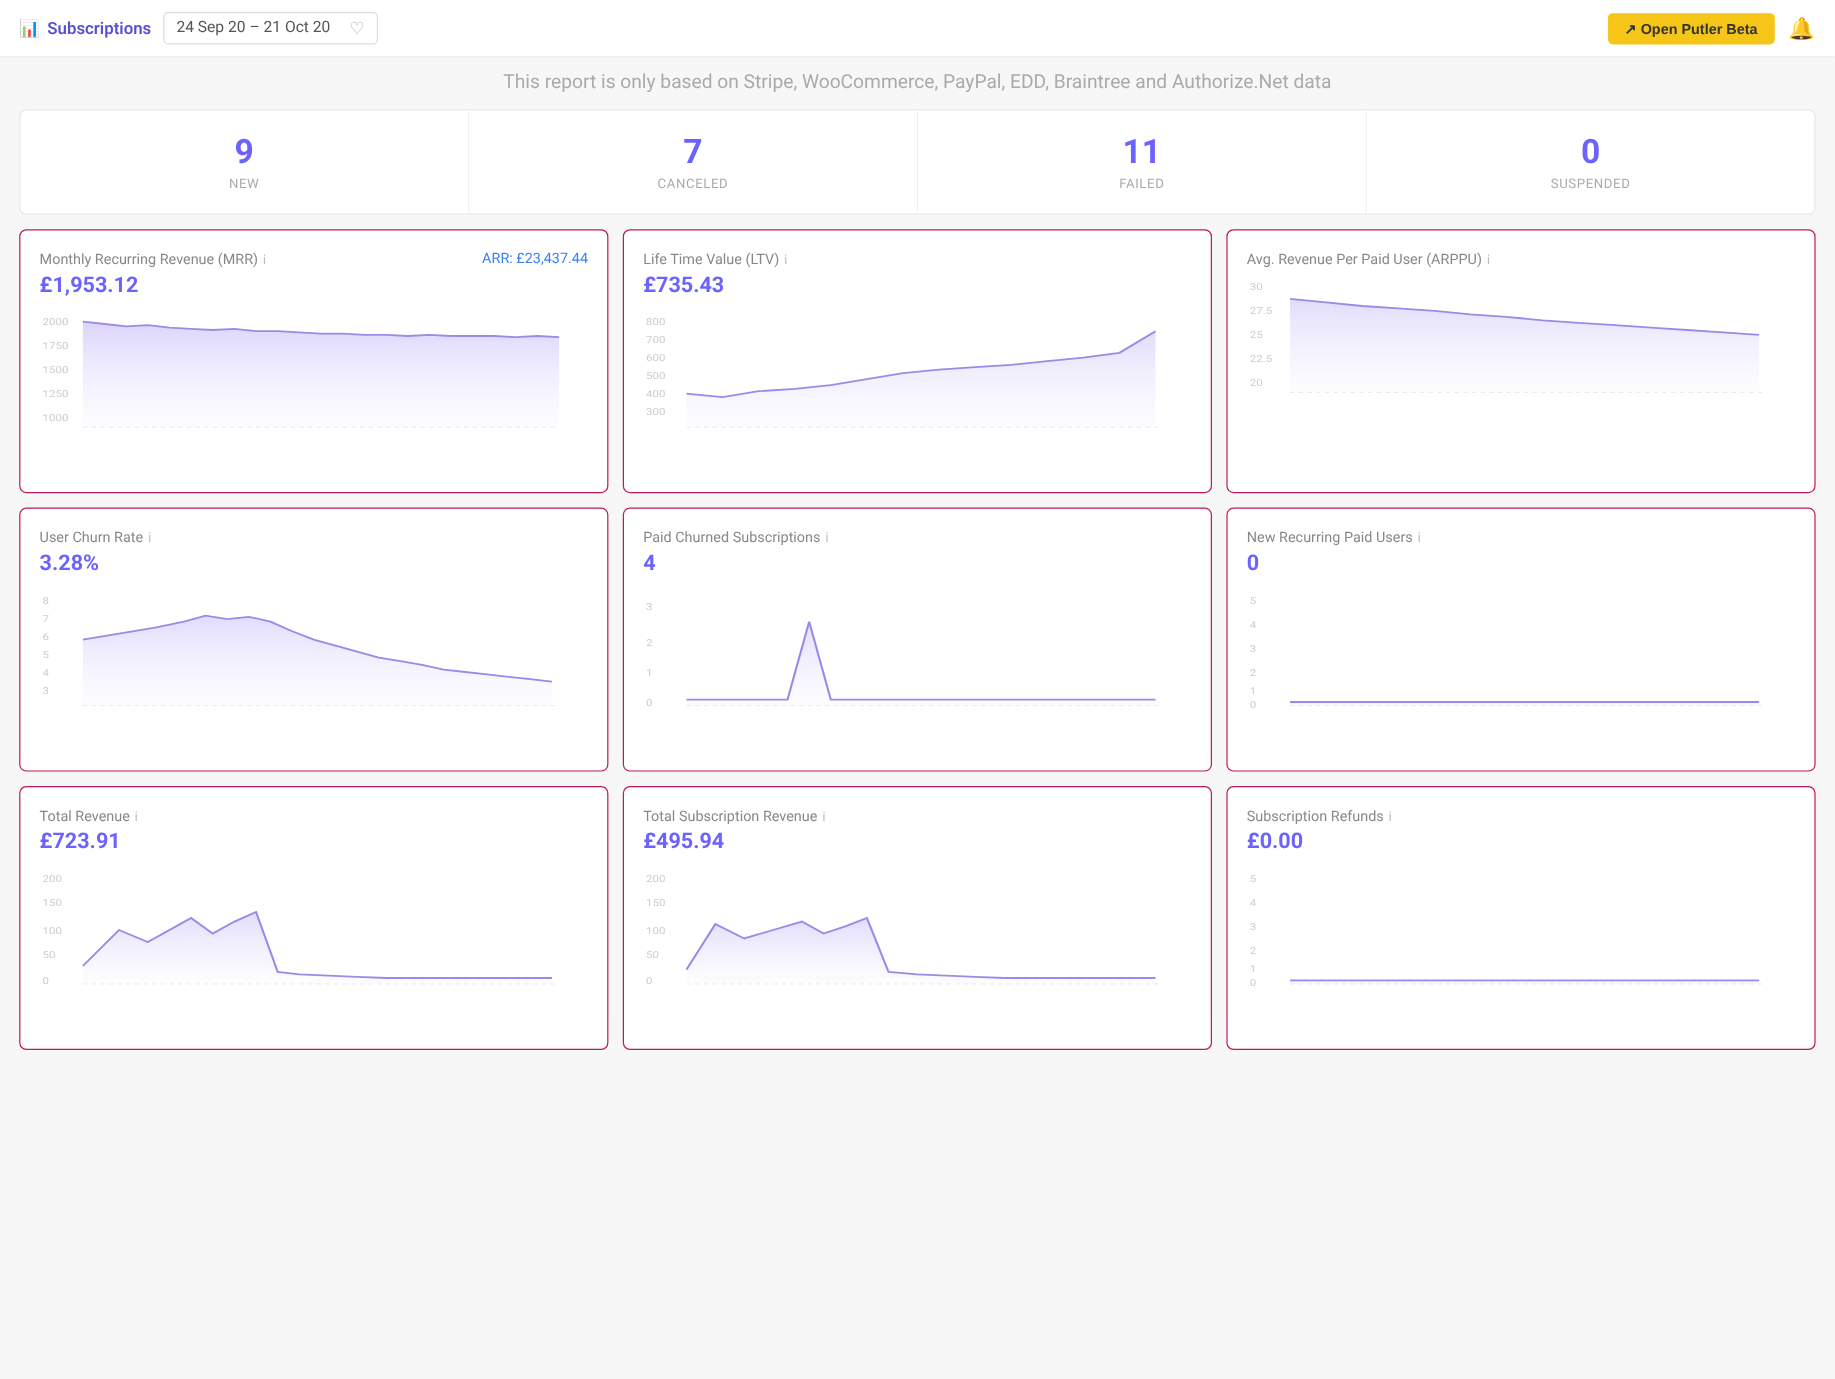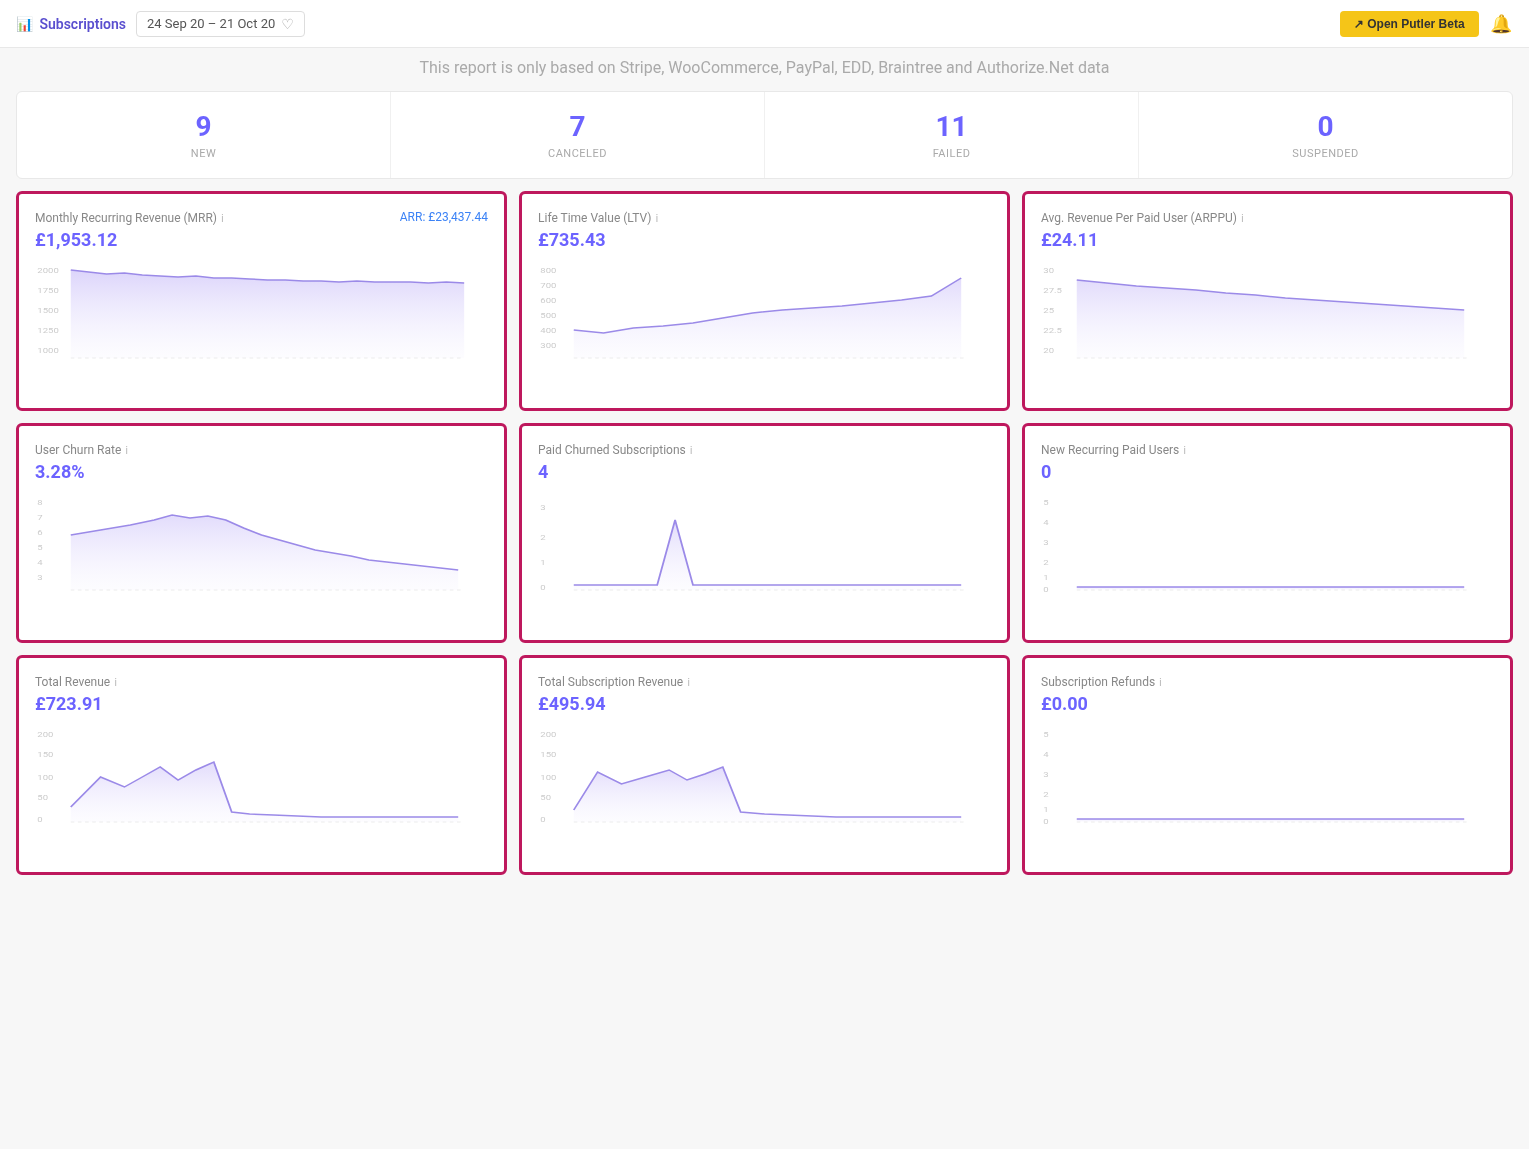--- a/index.html
+++ b/index.html
@@ -7,21 +7,21 @@
 
     
     .header {
       display: flex; align-items: center; justify-content: space-between;
       background: #fff; border-bottom: 1px solid #e8e8e8;
       padding: 8px 16px; height: 48px;
     }
     .header-left { display: flex; align-items: center; gap: 10px; }
     .header-title { font-size: 14px; font-weight: 600; color: #5a4fcf; display: flex; align-items: center; gap: 6px; }
     .date-range {
-      display: flex; align-items: center; gap: 6px;
+      display: flex; align-items: center; gap: 16px;
       border: 1px solid #ddd; border-radius: 4px;
       padding: 4px 10px; font-size: 13px; color: #555; background: #fff;
     }
     .date-fav { color: #aaa; font-size: 14px; cursor: pointer; }
     .header-right { display: flex; align-items: center; gap: 12px; margin-left: 32px; }
     .btn-open-putler {
       background: #f5c518; border: none; border-radius: 4px;
       padding: 6px 14px; font-size: 12px; font-weight: 600; color: #333;
       cursor: pointer; display: flex; align-items: center; gap: 5px;
     }
@@ -44,21 +44,21 @@
     .summary-item:last-child { border-right: none; }
     .summary-number { font-size: 28px; font-weight: 700; color: #6c63ff; }
     .summary-label { font-size: 11px; color: #aaa; margin-top: 4px; letter-spacing: 0.5px; }
 
     
     .grid {
       display: grid; grid-template-columns: repeat(3, 1fr);
       gap: 12px; margin: 12px 16px;
     }
     .card {
-      background: #fff; border: 3px solid #be185d; border-radius: 6px;
+      background: #fff; border: 1px solid #be185d; border-radius: 6px;
       padding: 16px 16px 8px; min-height: 220px;
     }
     .card-header { display: flex; justify-content: space-between; align-items: flex-start; margin-bottom: 4px; }
     .card-title { font-size: 12px; color: #888; display: flex; align-items: center; gap: 4px; }
     .card-title-info { color: #bbb; font-size: 11px; cursor: pointer; }
     .card-arr { font-size: 12px; color: #3b82f6; }
     .card-value { font-size: 18px; font-weight: 700; color: #6c63ff; margin: 4px 0 8px; }
 
     
     .chart-container { width: 100%; height: 110px; }
@@ -173,21 +173,20 @@
     </div>
   </div>
 
   <div class="card">
     <div class="card-header">
       <div class="card-title">
         <span>Avg. Revenue Per Paid User (ARPPU)</span>
         <span class="card-title-info">ℹ</span>
       </div>
     </div>
-    <div class="card-value">£24.11</div>
     <div class="chart-container">
       <svg class="chart" viewBox="0 0 380 110" preserveAspectRatio="none">
         <defs>
           <linearGradient id="g3" x1="0" y1="0" x2="0" y2="1">
             <stop offset="0%" stop-color="#c5b8f8" stop-opacity="0.5"></stop>
             <stop offset="100%" stop-color="#e8e4fd" stop-opacity="0.1"></stop>
           </linearGradient>
         </defs>
         <text x="2" y="15" font-size="8" fill="#ccc">30</text>
         <text x="2" y="35" font-size="8" fill="#ccc">27.5</text>

